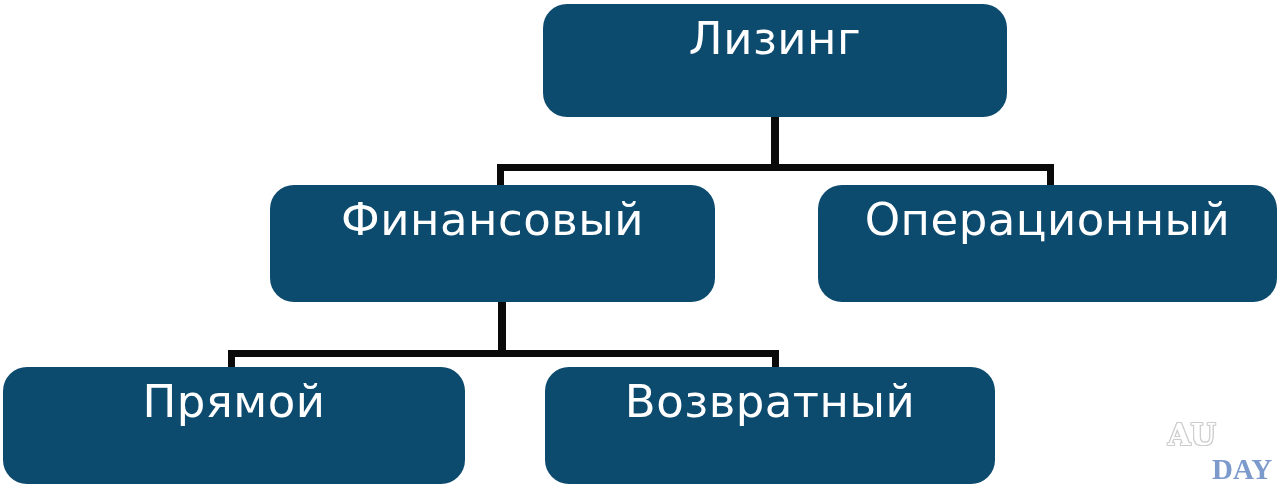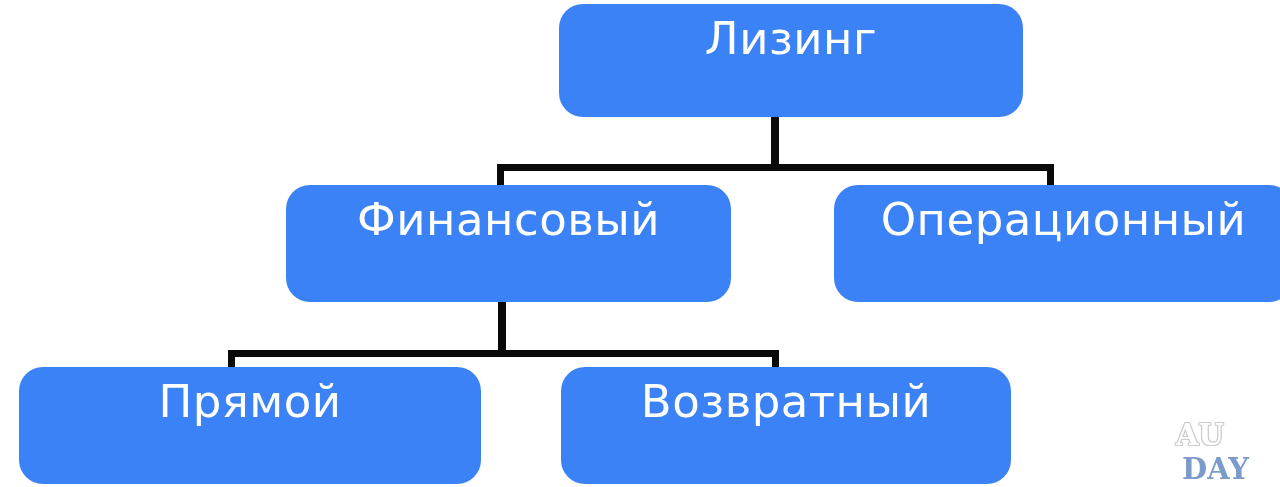--- a/index.html
+++ b/index.html
@@ -10,33 +10,32 @@
   #canvas {
     position: relative;
     width: 1280px;
     height: 487px;
     background: #ffffff;
     overflow: hidden;
     font-family: "DejaVu Sans", "Liberation Sans", sans-serif;
   }
   .node {
     position: absolute;
-    background: #3b82f6;
+    background: #0c4a6e;
     border-radius: 24px;
     color: #ffffff;
     display: flex;
     justify-content: center;
     align-items: flex-start;
     padding-top: 11px;
     box-sizing: border-box;
     font-size: 45px;
     font-weight: 400;
     letter-spacing: 0.5px;
     line-height: 1.05;
-    margin-left: 16px;
   }
   .connector {
     position: absolute;
     background: #0a0a0a;
   }
   
   #node-root        { left: 543px; top: 4px;   width: 464px; height: 113px; }
   #node-financial   { left: 270px; top: 185px; width: 445px; height: 117px; }
   #node-operational { left: 818px; top: 185px; width: 459px; height: 117px; }
   #node-direct      { left: 3px;   top: 367px; width: 462px; height: 117px; }
@@ -68,22 +67,22 @@
   .wm-white {
     color: #ffffff;
     text-shadow:
       -1px -1px 0 #cdcdcd, 1px -1px 0 #cdcdcd,
       -1px  1px 0 #cdcdcd, 1px  1px 0 #cdcdcd,
       -1px  0   0 #cdcdcd, 1px  0   0 #cdcdcd,
        0   -1px 0 #cdcdcd, 0    1px 0 #cdcdcd;
   }
   .wm-blue { color: #7d9acc; }
   .wm-italic { font-style: italic; }
-  .wm-line-au  { margin-left: 8px; }
-  .wm-line-day { margin-left: 14px; }
+  .wm-line-au  { margin-left: 0; }
+  .wm-line-day { margin-left: 44px; font-family: Liberation Serif, serif; }
   .wm-dot {
     display: inline-block;
     width: 7px;
     height: 7px;
     border: 2px solid #cdcdcd;
     border-radius: 50%;
     background: #ffffff;
     vertical-align: middle;
     margin: 0 1px 6px 1px;
   }

